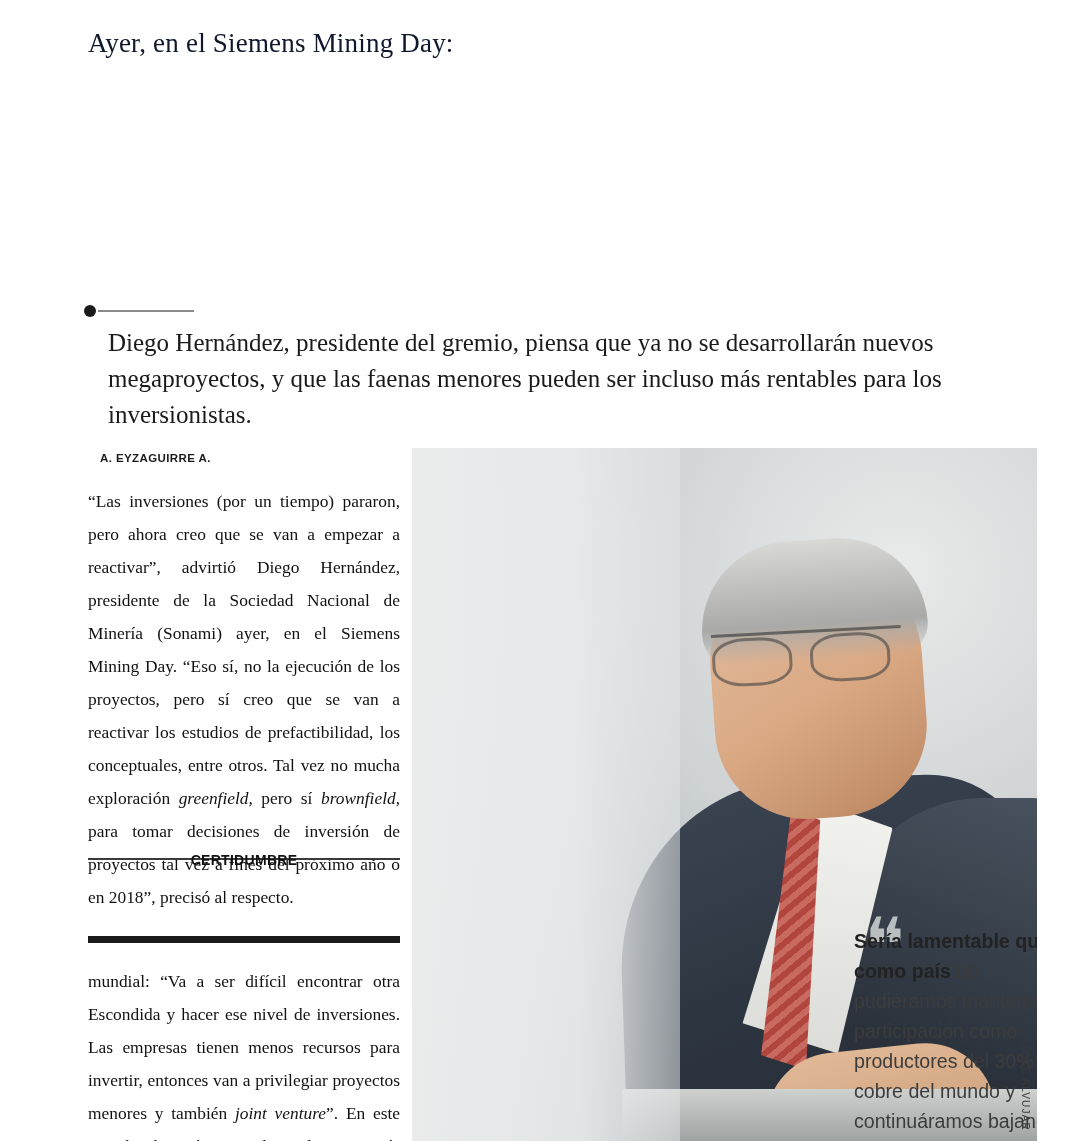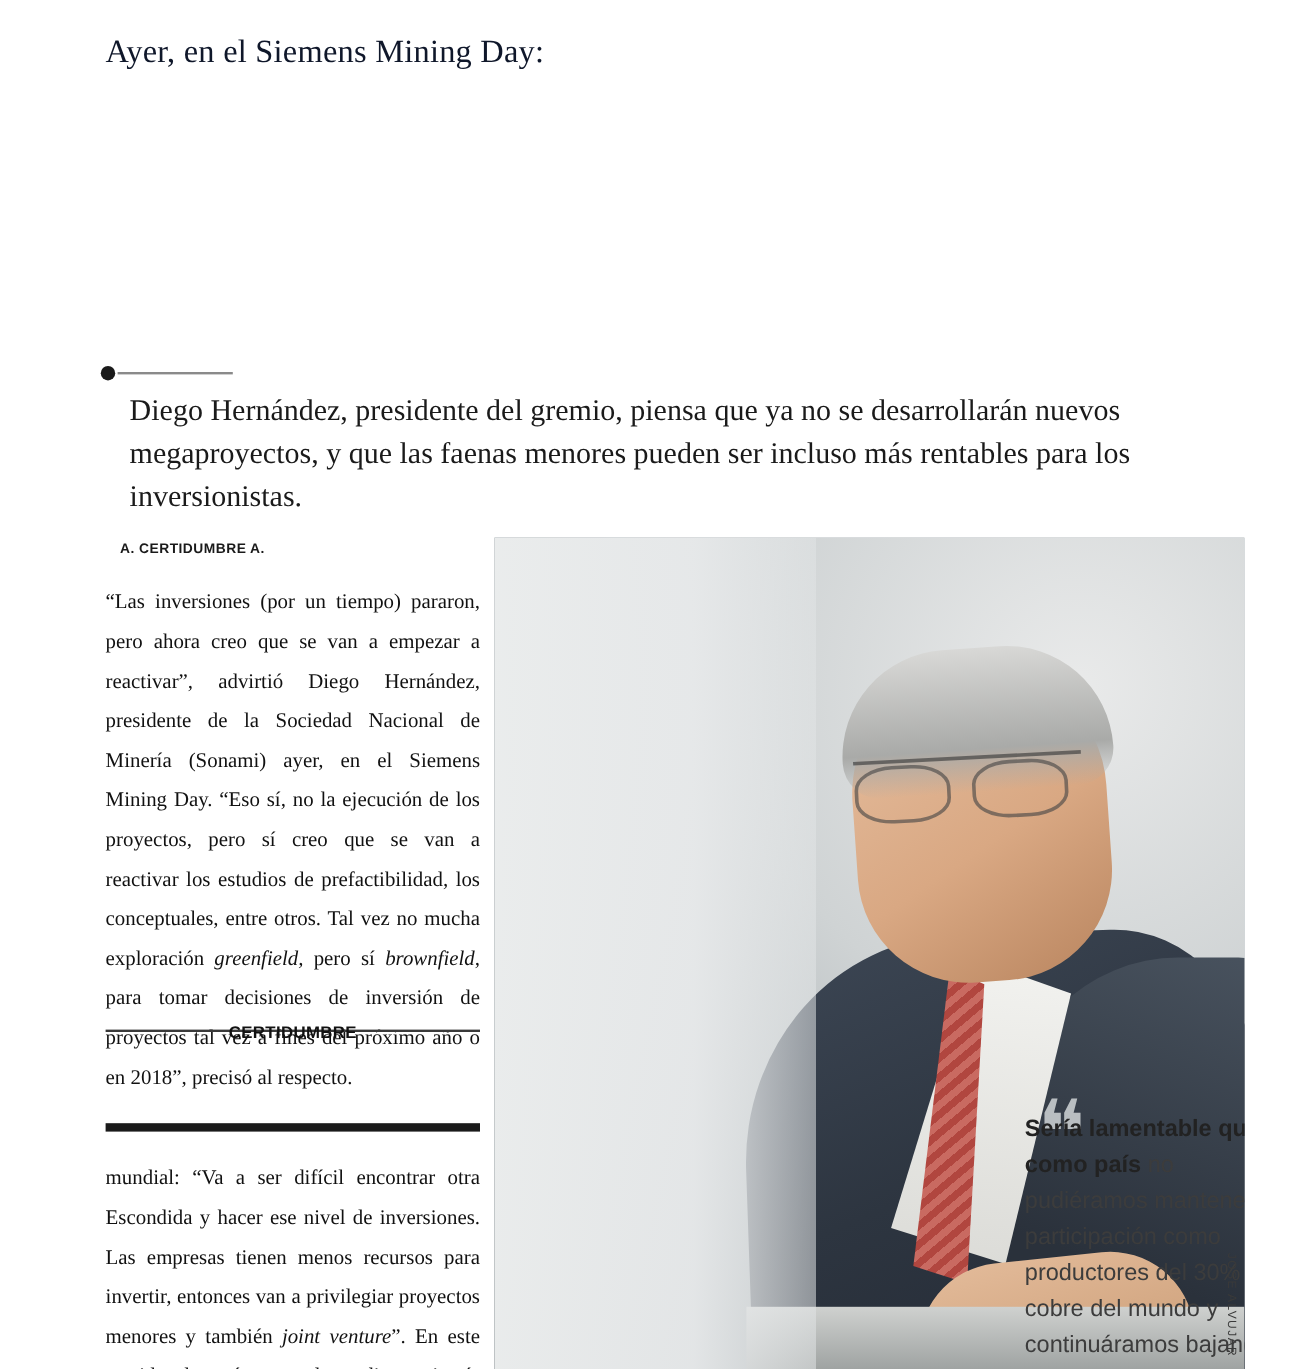--- a/index.html
+++ b/index.html
@@ -307,21 +307,21 @@
 <div class="page">
 
   <div class="kicker">Ayer, en el Siemens Mining Day:</div>
 
 
   <div class="lead-bullet"></div>
   <div class="lead-rule"></div>
 
   <div class="standfirst">Diego Hernández, presidente del gremio, piensa que ya no se desarrollarán nuevos megaproyectos, y que las faenas menores pueden ser incluso más rentables para los inversionistas.</div>
 
-  <div class="byline">A. CERTIDUMBRE A.</div>
+  <div class="byline">A. EYZAGUIRRE A.</div>
 
   <div class="col-text col-top">
     <p class="noindent"><span>“Las inversiones (por un tiempo) pararon, pero ahora creo que se van a empezar a reactivar”, advirtió Diego Hernández, presidente de la Sociedad Nacional de Minería (Sonami) ayer, en el Siemens Mining Day. “Eso sí, no la ejecución de los proyectos, pero sí creo que se van a reactivar los estudios de prefactibilidad, los conceptuales, entre otros. Tal vez no mucha exploración </span><em>greenfield,</em><span> pero sí </span><em>brownfield</em><span>, para tomar decisiones de inversión de proyectos tal vez a fines del próximo año o en 2018”, precisó al respecto.</span></p>
   </div>
 
   <div class="certi-rule-top"></div>
   <div class="certi-title">CERTIDUMBRE</div>
   <div class="certi-rule-bottom"></div>
 
   <div class="col-text col-bottom">

